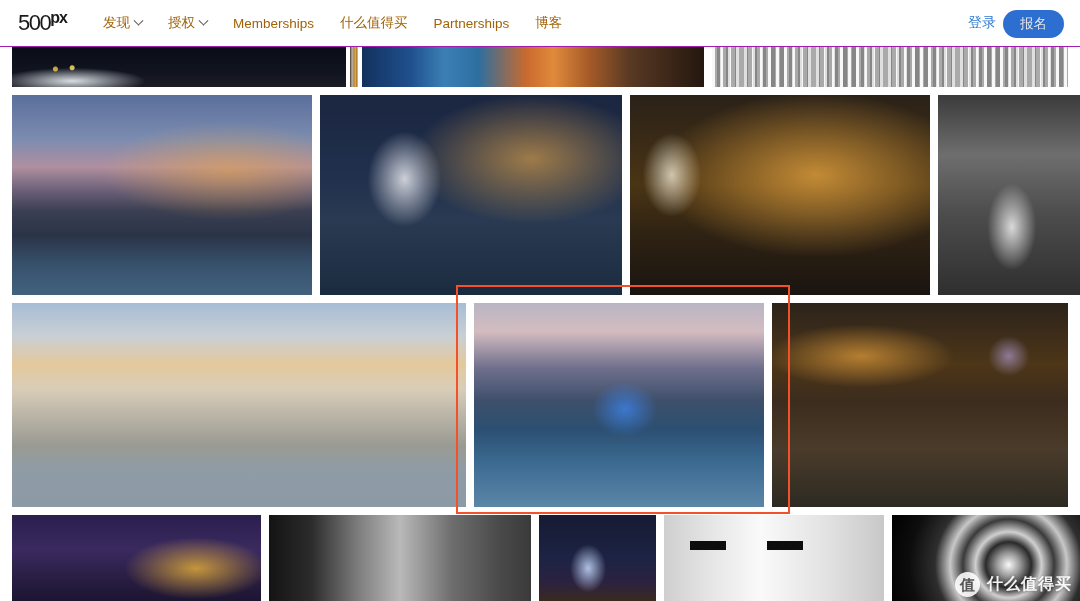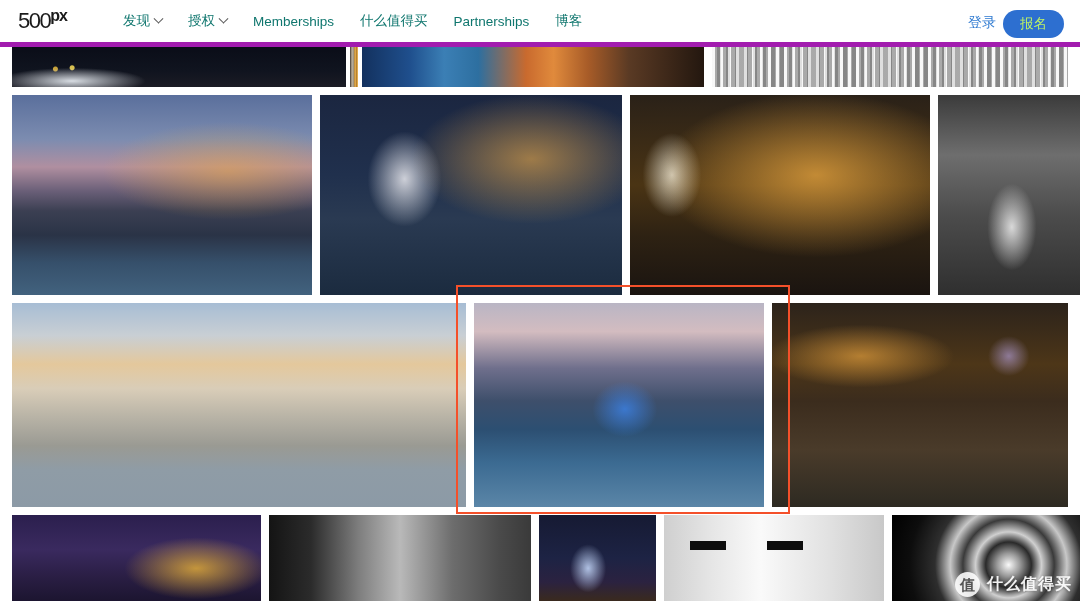--- a/index.html
+++ b/index.html
@@ -8,38 +8,37 @@
     overflow: hidden;
     background: #ffffff;
     font-family: "Liberation Sans", sans-serif;
   }
 
   
   .header {
     position: absolute; top: 0; left: 0;
     width: 1080px; height: 47px;
     background: #ffffff;
-    border-bottom: 5px solid #a21caf;
+    border-bottom: 1px solid #a21caf;
     display: flex; align-items: center;
     z-index: 30;
-    gap: 20px;
   }
   .logo {
     margin-left: 18px;
     font-size: 21px; font-weight: 400; letter-spacing: -1px;
     color: #1a1a1a; line-height: 1;
     display: flex; align-items: flex-start;
   }
   .logo .logo-num { font-size: 22px; font-weight: 500; letter-spacing: -1.5px; }
   .logo .logo-px { font-size: 16px; font-weight: 700; position: relative; top: -2px; left: 0px; }
 
   .nav { display: flex; align-items: center; margin-left: 36px; }
   .nav-item {
     display: flex; align-items: center; gap: 5px;
-    font-size: 13.5px; color: #0f766e;
+    font-size: 13.5px; color: #a16207;
     padding: 6px 0; margin-right: 26px;
     cursor: pointer; white-space: nowrap;
   }
   .caret {
     display: inline-block;
     width: 7px; height: 7px;
     border-right: 1.3px solid #555;
     border-bottom: 1.3px solid #555;
     transform: rotate(45deg) translate(-2px,-2px);
   }
@@ -71,21 +70,21 @@
     display: inline-block; width: 1px; height: 15px;
     background: #1a1a1a; margin-left: 1px;
   }
 
   .login-btn {
     position: absolute; right: 84px; top: 14px;
     font-size: 14px; color: #2e7ad1; cursor: pointer;
   }
   .signup-btn {
     position: absolute; right: 16px; top: 10px;
-    background: #2d6fd0; color: #bef264;
+    background: #2d6fd0; color: #e5e5e5;
     font-size: 13.5px; font-weight: 500;
     padding: 6px 17px; border-radius: 15px;
     border: none; cursor: pointer; line-height: 1.2;
   }
 
   
   .gallery {
     position: absolute; top: 47px; left: 0;
     width: 1080px; height: 554px;
     background: #ffffff;

